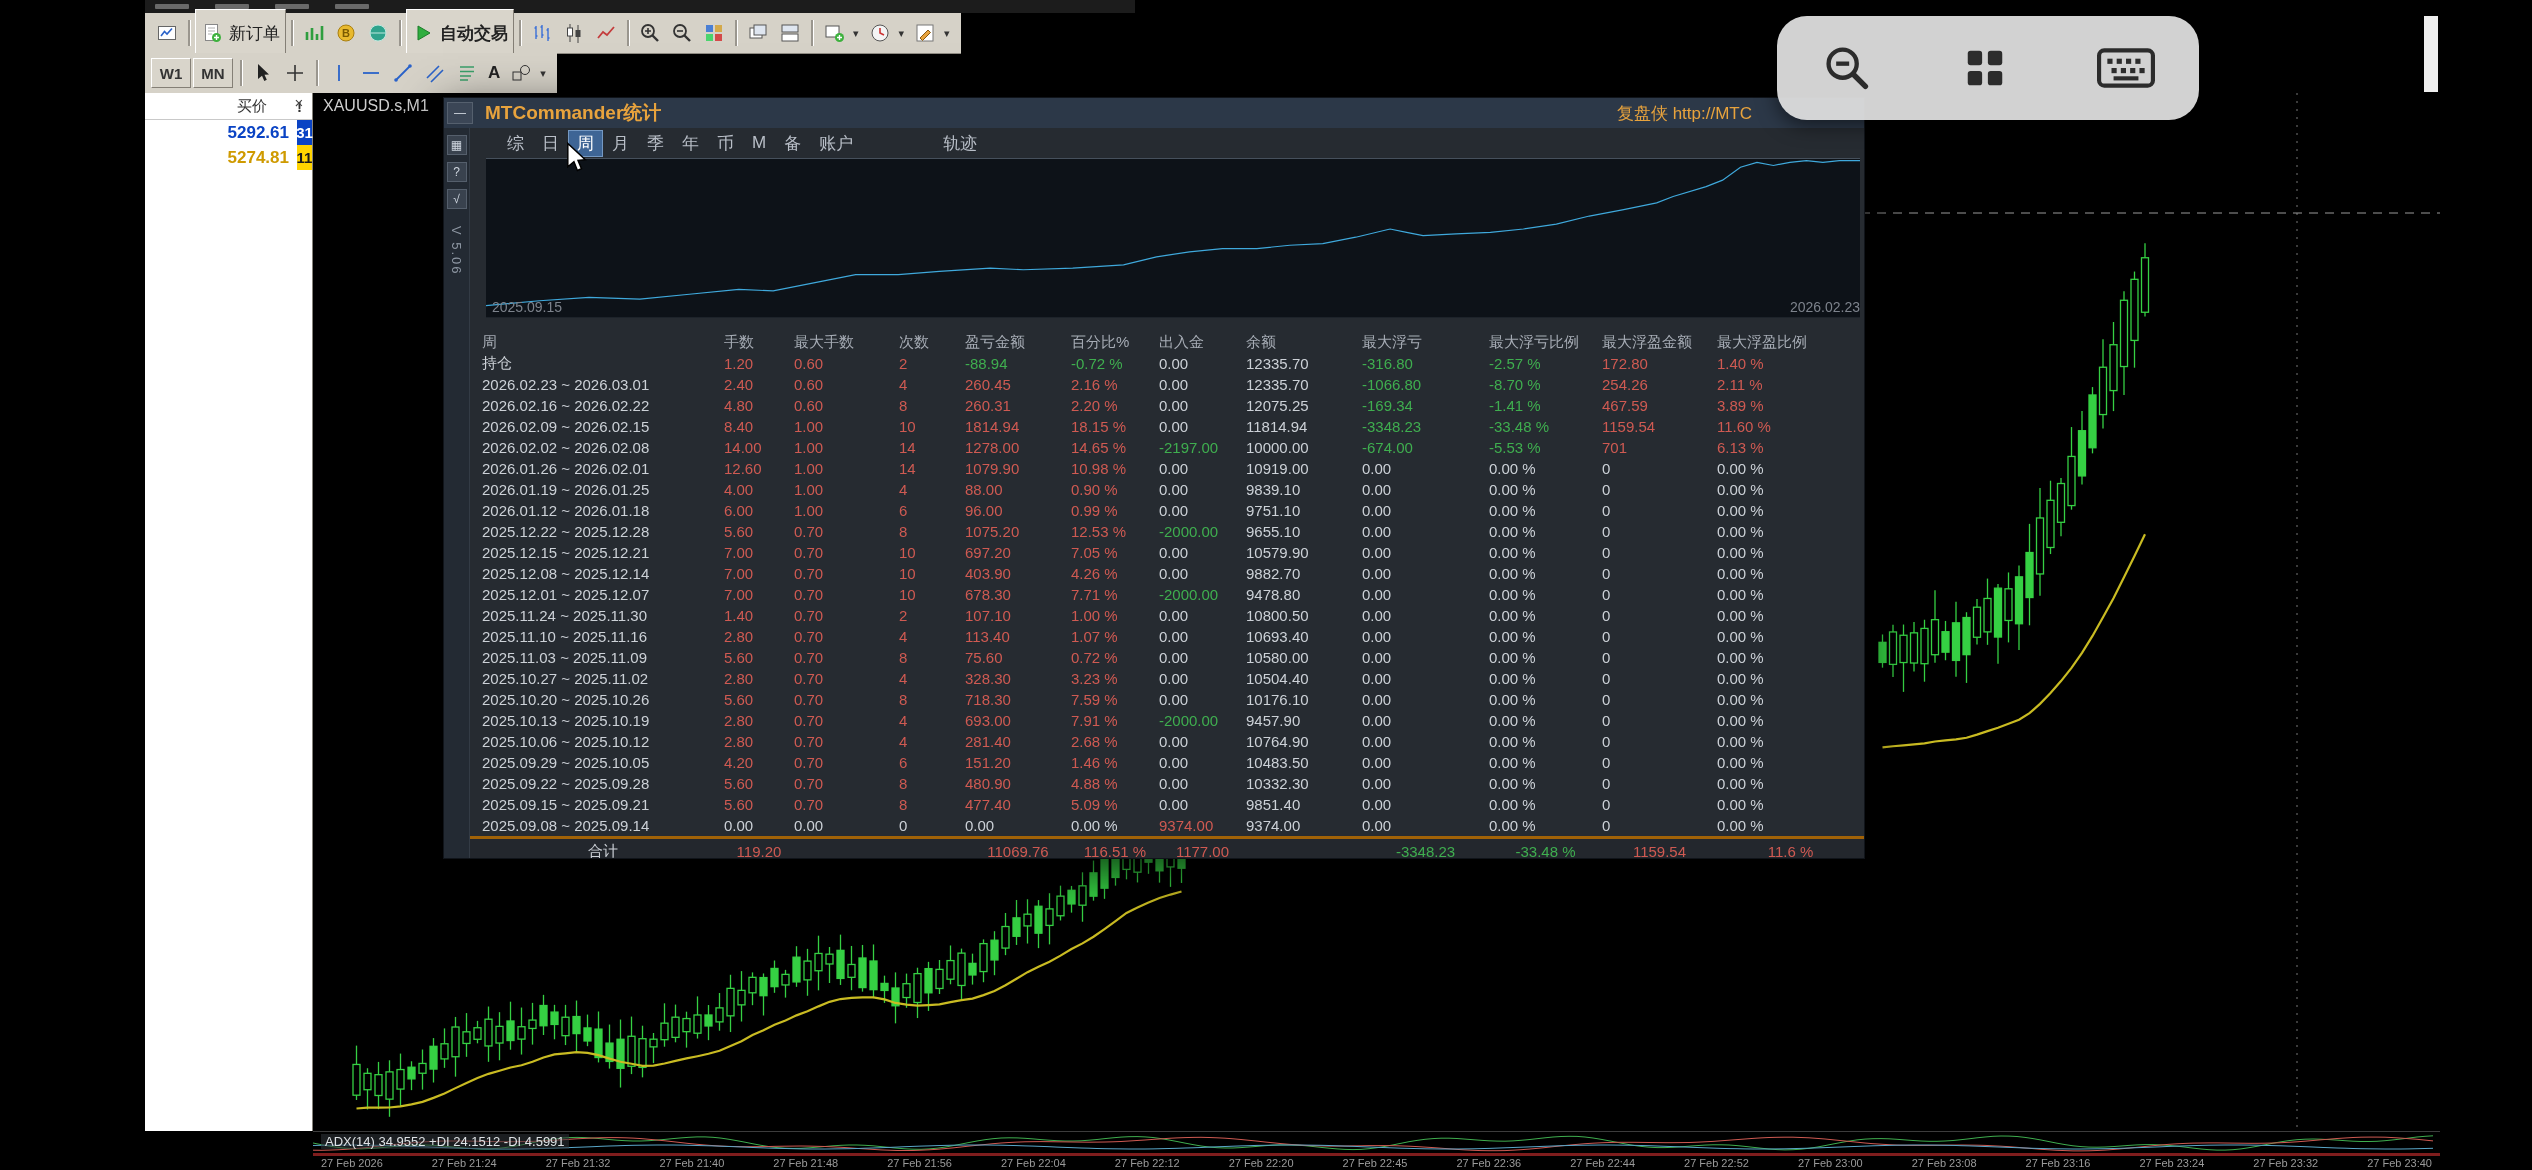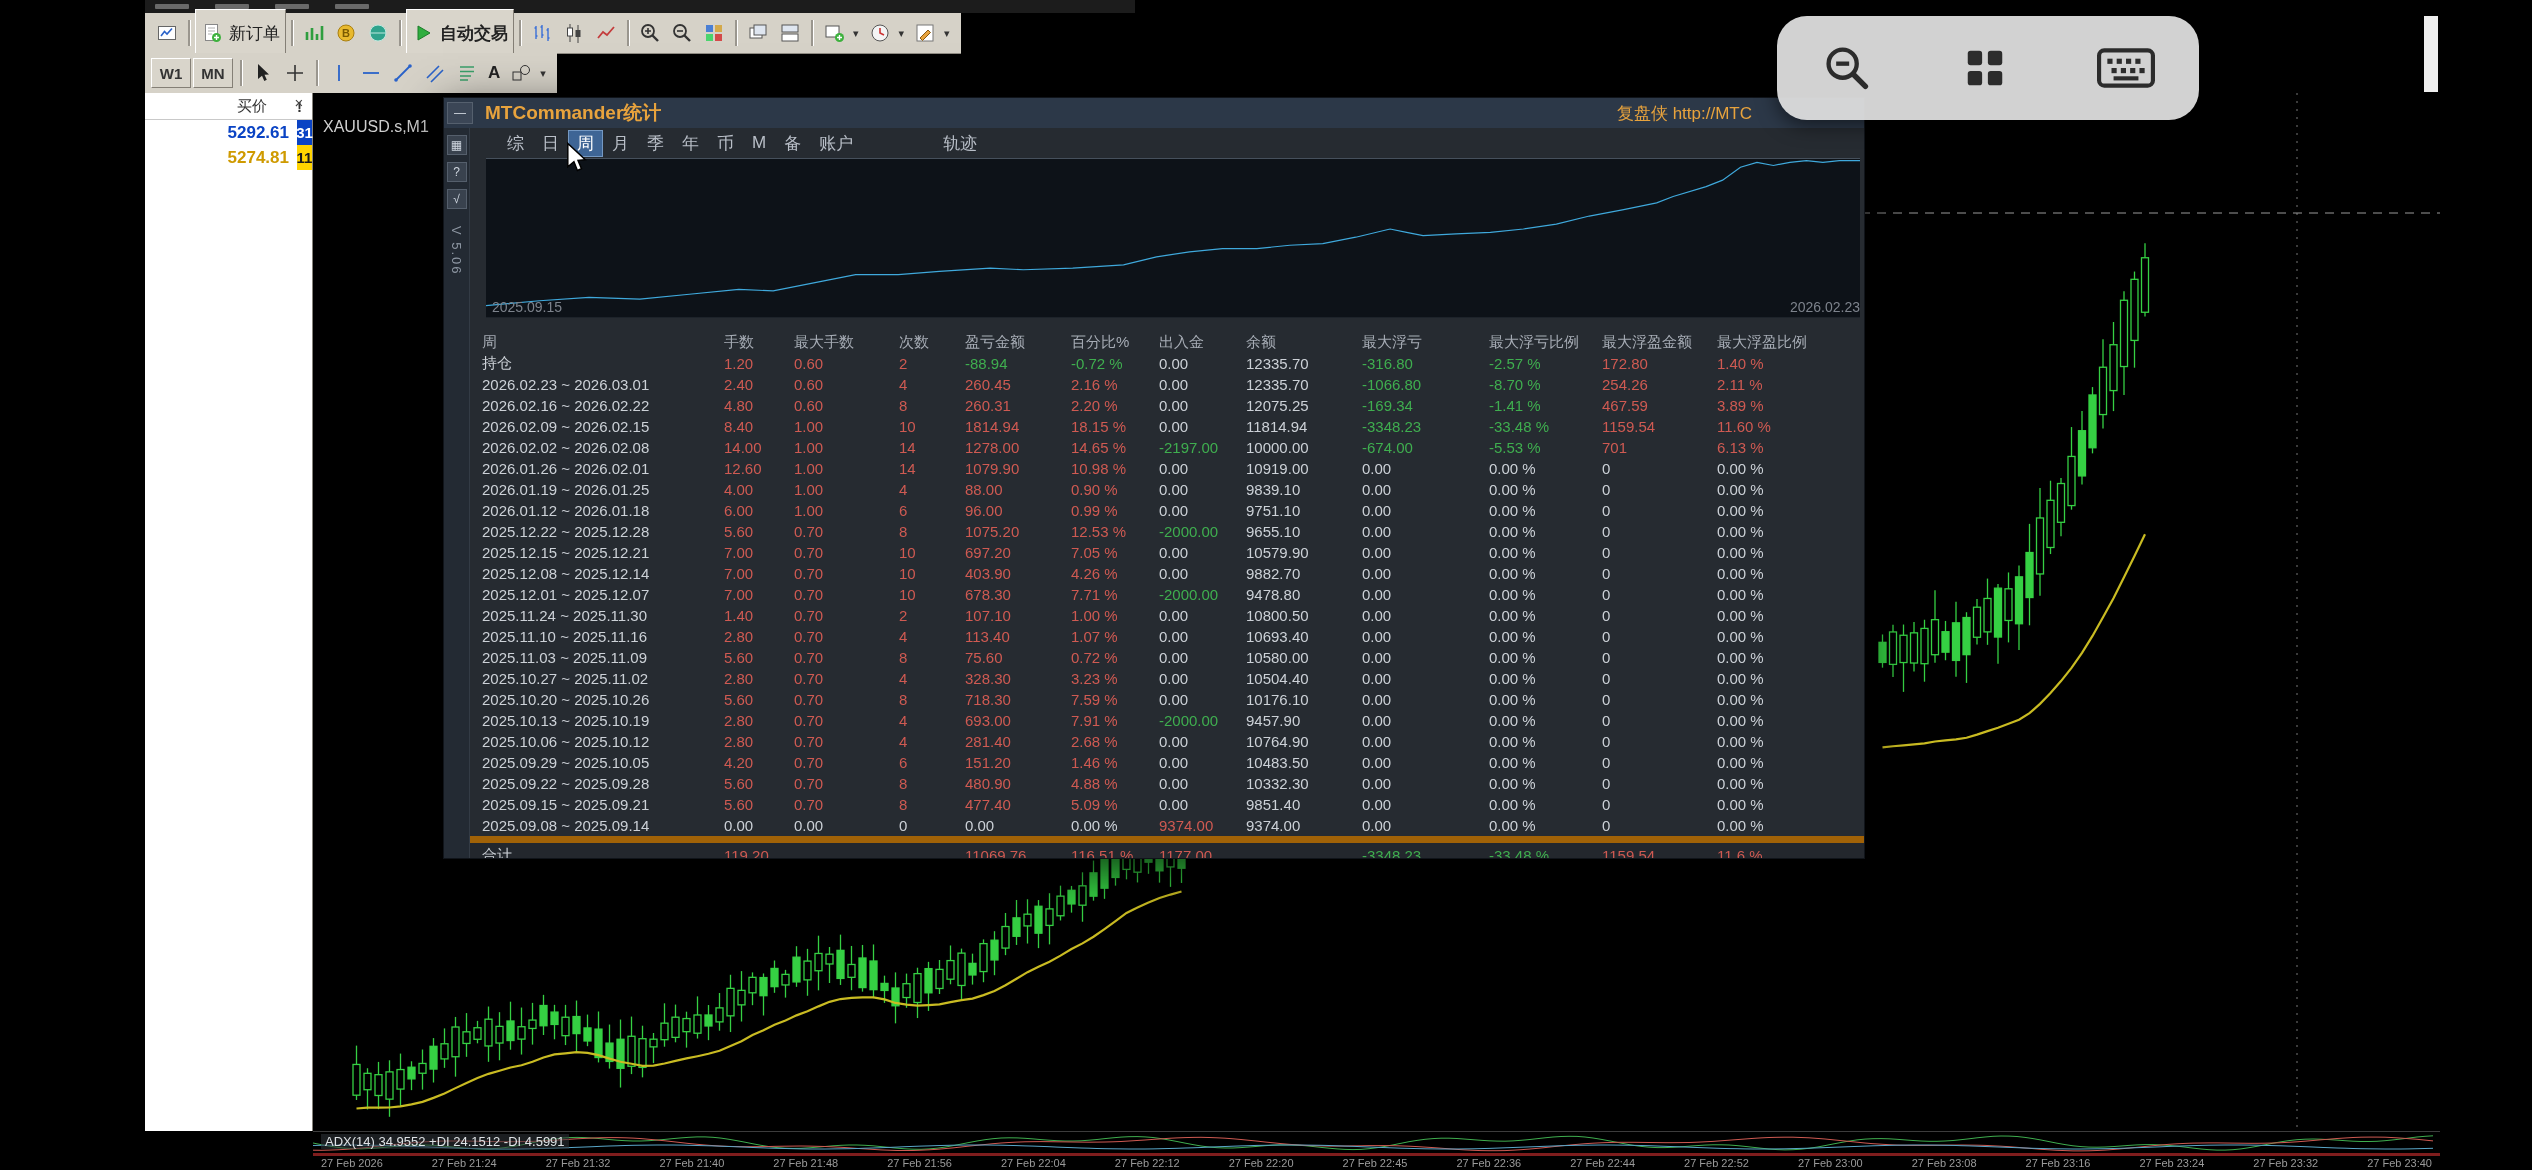--- a/index.html
+++ b/index.html
@@ -30,21 +30,21 @@
   .mw-row{height:25px;display:flex;align-items:center;font-size:17px;font-weight:bold;}
   .mw-row .price{margin-left:auto;margin-right:8px;}
   .mw-row .badge{width:15px;height:100%;display:flex;align-items:center;justify-content:center;font-size:15px;}
   .q-blue .price{color:#0a43c4;}
   .q-blue .badge{background:#0a43c4;color:#fff;}
   .q-yel .price{color:#cf9a00;}
   .q-yel .badge{background:#ffd400;color:#1a1a1a;}
 
   
   .chart{position:absolute;left:313px;top:93px;width:2127px;height:1077px;background:#000;}
-  .symbol{position:absolute;left:10px;top:25px;color:#cfcfcf;font-size:16px;z-index:3;}
+  .symbol{position:absolute;left:10px;top:4px;color:#cfcfcf;font-size:16px;z-index:3;}
   #candle-svg{position:absolute;left:0;top:0;}
   .ind-pane{position:absolute;left:0;top:1038px;width:2127px;height:21px;border-top:1px solid #3c3c3c;box-sizing:border-box;}
   .ind-label{position:absolute;left:8px;top:2px;color:#dfe3e6;font-size:13px;background:rgba(50,55,60,.55);padding:0 4px;z-index:2;}
   #adx-svg{position:absolute;left:0;top:0;}
   .taxis{position:absolute;left:0;top:1060px;width:2127px;height:17px;border-top:3px solid #7f1d1d;display:flex;justify-content:space-between;align-items:center;padding:0 8px;box-sizing:border-box;}
   .taxis span{color:#9a9a9a;font-size:11px;white-space:nowrap;}
 
   
   .popup{position:absolute;left:443px;top:97px;width:1422px;height:762px;background:#262b31;border:1px solid #10141a;box-sizing:border-box;box-shadow:0 12px 44px rgba(0,0,0,.72);z-index:40;display:flex;flex-direction:column;}
   .ptitle{height:30px;background:#2c3848;display:flex;align-items:center;flex:0 0 auto;}
@@ -60,21 +60,21 @@
   .mitem{padding:2px 9px;}
   .mitem.sel{background:#3e6595;color:#fff;border:1px solid #7498c2;padding:1px 8px;}
   .mitem.far{margin-left:72px;}
   .equity{position:relative;height:158px;background:#0d1218;border-top:1px solid #46505c;border-bottom:1px solid #1d232a;margin:0 4px 0 16px;flex:0 0 auto;}
   .equity svg{position:absolute;inset:0;width:100%;height:100%;}
   .date-l,.date-r{position:absolute;bottom:2px;color:#7d838c;font-size:14px;}
   .date-l{left:6px;} .date-r{right:0;}
   .stat{flex:1;margin-top:13px;overflow:hidden;font-size:15px;}
   .srow{display:grid;grid-template-columns:242px 70px 105px 66px 106px 88px 87px 116px 127px 113px 115px 1fr;height:21px;align-items:center;padding-left:12px;white-space:nowrap;}
   .srow.hdr{color:#a6acb5;height:22px;}
-  .srow.total{border-top:7px solid #a16207;background:#23272d;height:24px;}
+  .srow.total{border-top:3px solid #a16207;background:#23272d;height:24px;text-align:center;}
   .neu{color:#ccd1d7;} .pos{color:#cf5a52;} .neg{color:#3fae4f;}
 
   
   .pill{position:absolute;left:1777px;top:16px;width:422px;height:104px;background:rgba(223,223,223,.94);border-radius:30px;display:flex;align-items:center;justify-content:space-around;box-shadow:0 5px 20px rgba(0,0,0,.55);z-index:70;}
 
   
   .cursor{position:absolute;left:566px;top:142px;z-index:60;}
   .white-sliver{position:absolute;left:2424px;top:16px;width:14px;height:76px;background:#efefef;z-index:10;}
   svg{display:block;}
 </style>

